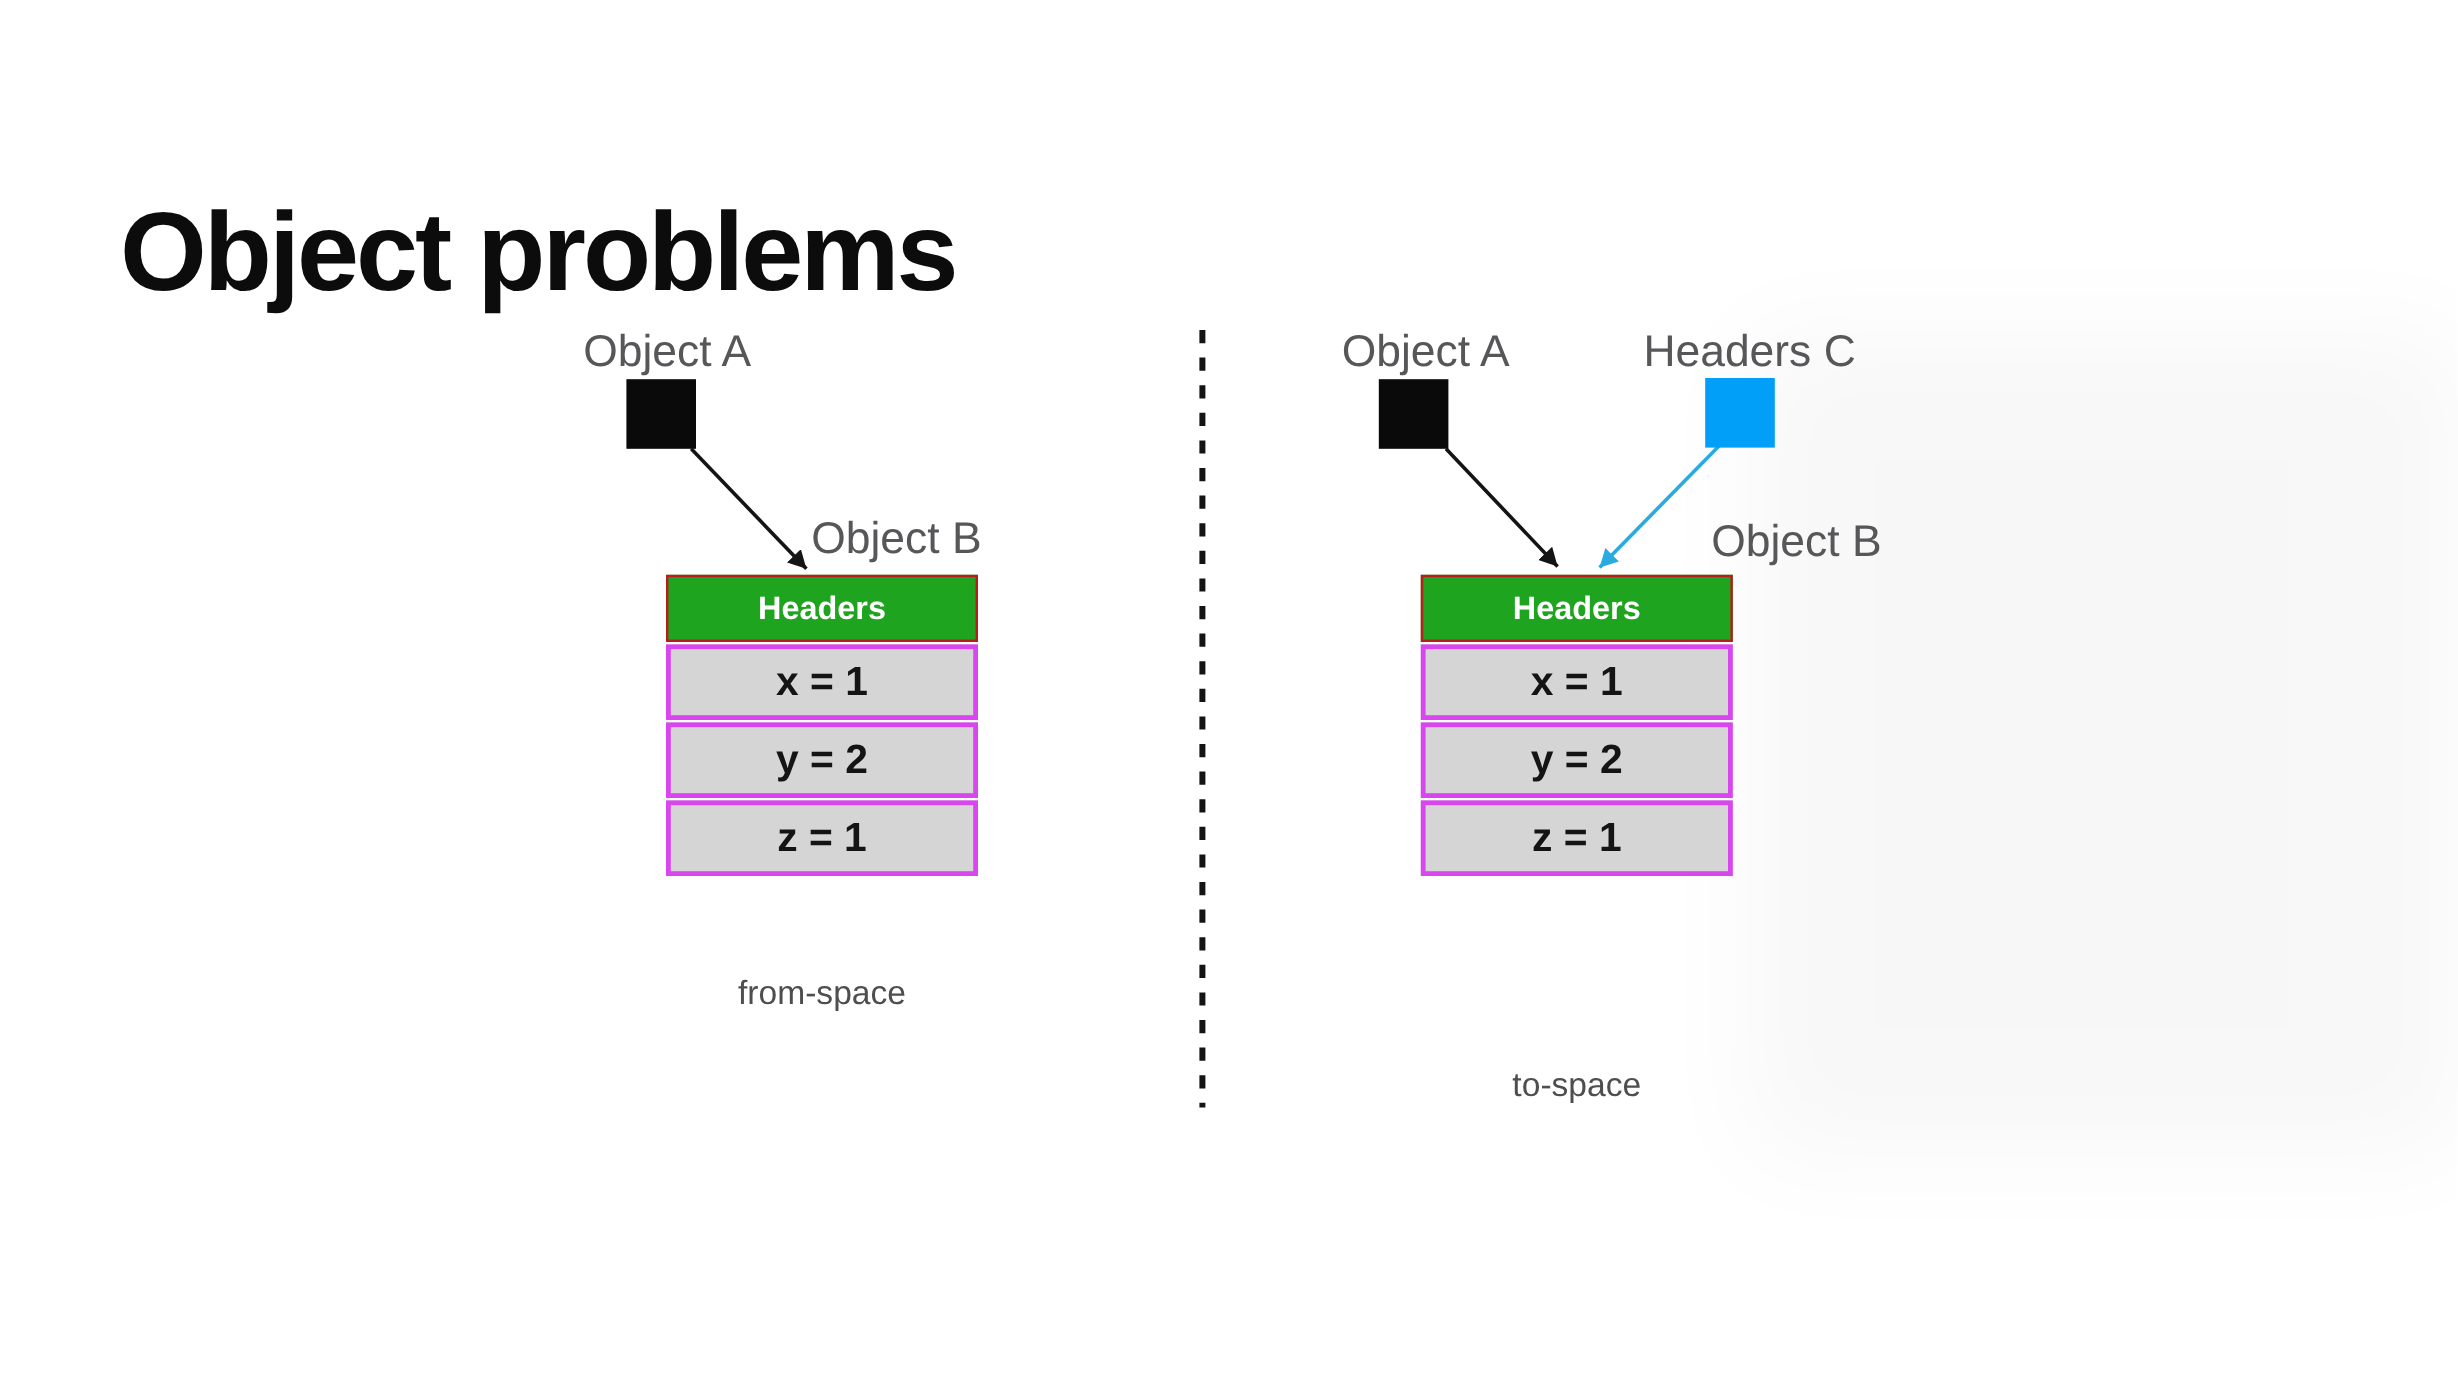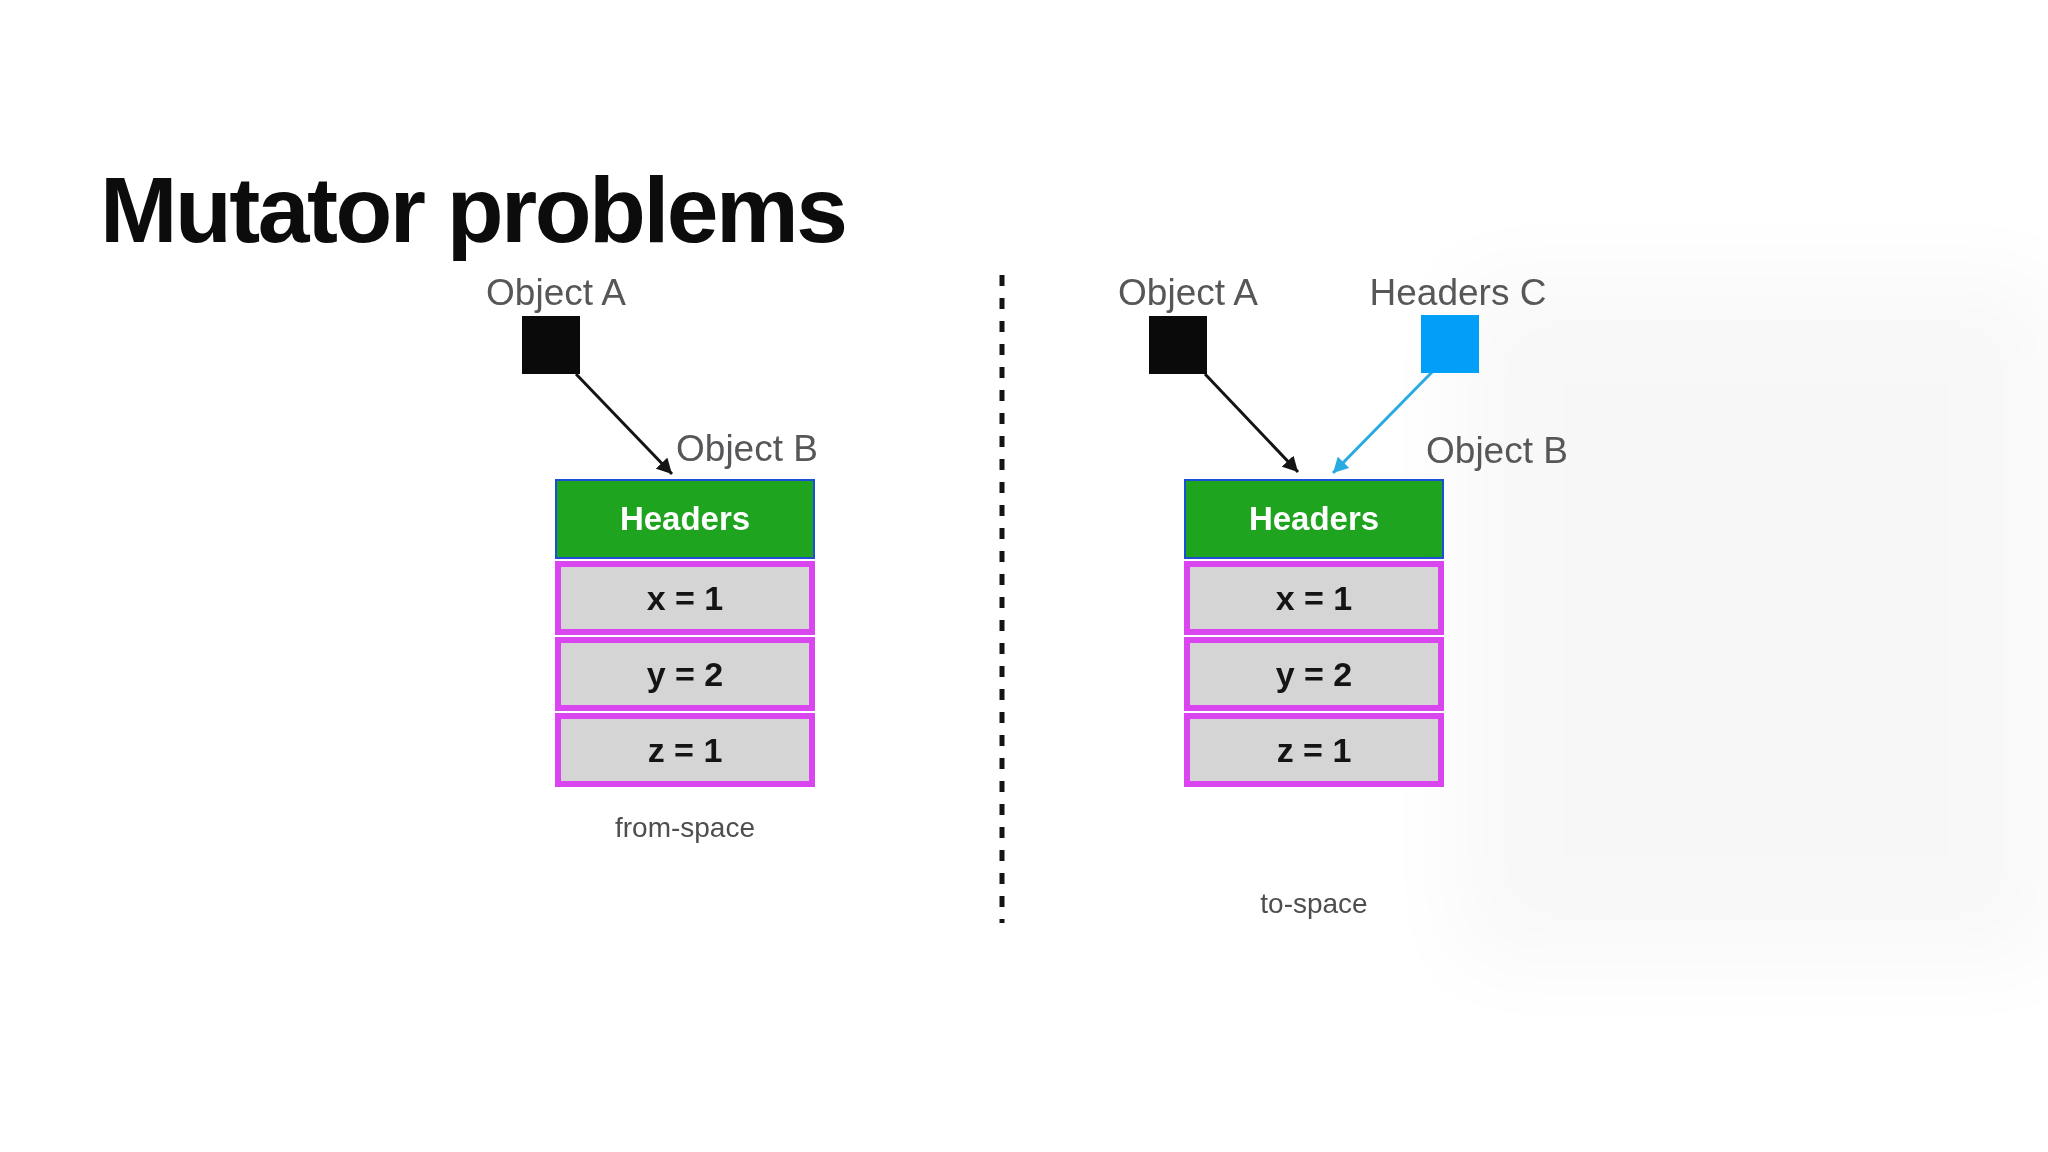--- a/index.html
+++ b/index.html
@@ -47,34 +47,34 @@
     position: absolute;
     width: 58px;
     height: 58px;
   }
   .obj-table {
     position: absolute;
     width: 260px;
   }
   .tbl-header {
     box-sizing: border-box;
-    height: 80px;
-    border: 2px solid #1d4ed8;
+    height: 56px;
+    border: 2px solid #b91c1c;
     display: flex;
     align-items: center;
     justify-content: center;
-    font-size: 33px;
+    font-size: 27px;
     font-weight: 700;
     color: #ffffff;
   }
   .tbl-row {
     box-sizing: border-box;
-    height: 74px;
+    height: 63px;
     margin-top: 2px;
-    border: 6px solid #d946ef;
+    border: 4px solid #d946ef;
     display: flex;
     align-items: center;
     justify-content: center;
     font-size: 34px;
     font-weight: 700;
     color: #141414;
   }
   .svg-overlay {
     position: absolute;
     left: 0;
@@ -92,21 +92,21 @@
     filter: blur(45px);
   }
 </style>
 </head>
 <body>
 
 <div class="stage">
 
   <div class="right-wash"></div>
 
-  <h1 class="slide-title">Mutator problems</h1>
+  <h1 class="slide-title">Object problems</h1>
 
   <svg class="svg-overlay" width="2048" height="1152" viewBox="0 0 2048 1152">
     <defs>
       <marker id="ah-black" markerUnits="userSpaceOnUse" markerWidth="20" markerHeight="16" refX="15" refY="8" orient="auto">
         <path d="M0,0 L15,8 L0,16 Z" fill="#141414"></path>
       </marker>
       <marker id="ah-blue" markerUnits="userSpaceOnUse" markerWidth="20" markerHeight="16" refX="15" refY="8" orient="auto">
         <path d="M0,0 L15,8 L0,16 Z" fill="#29abe2"></path>
       </marker>
     </defs>

